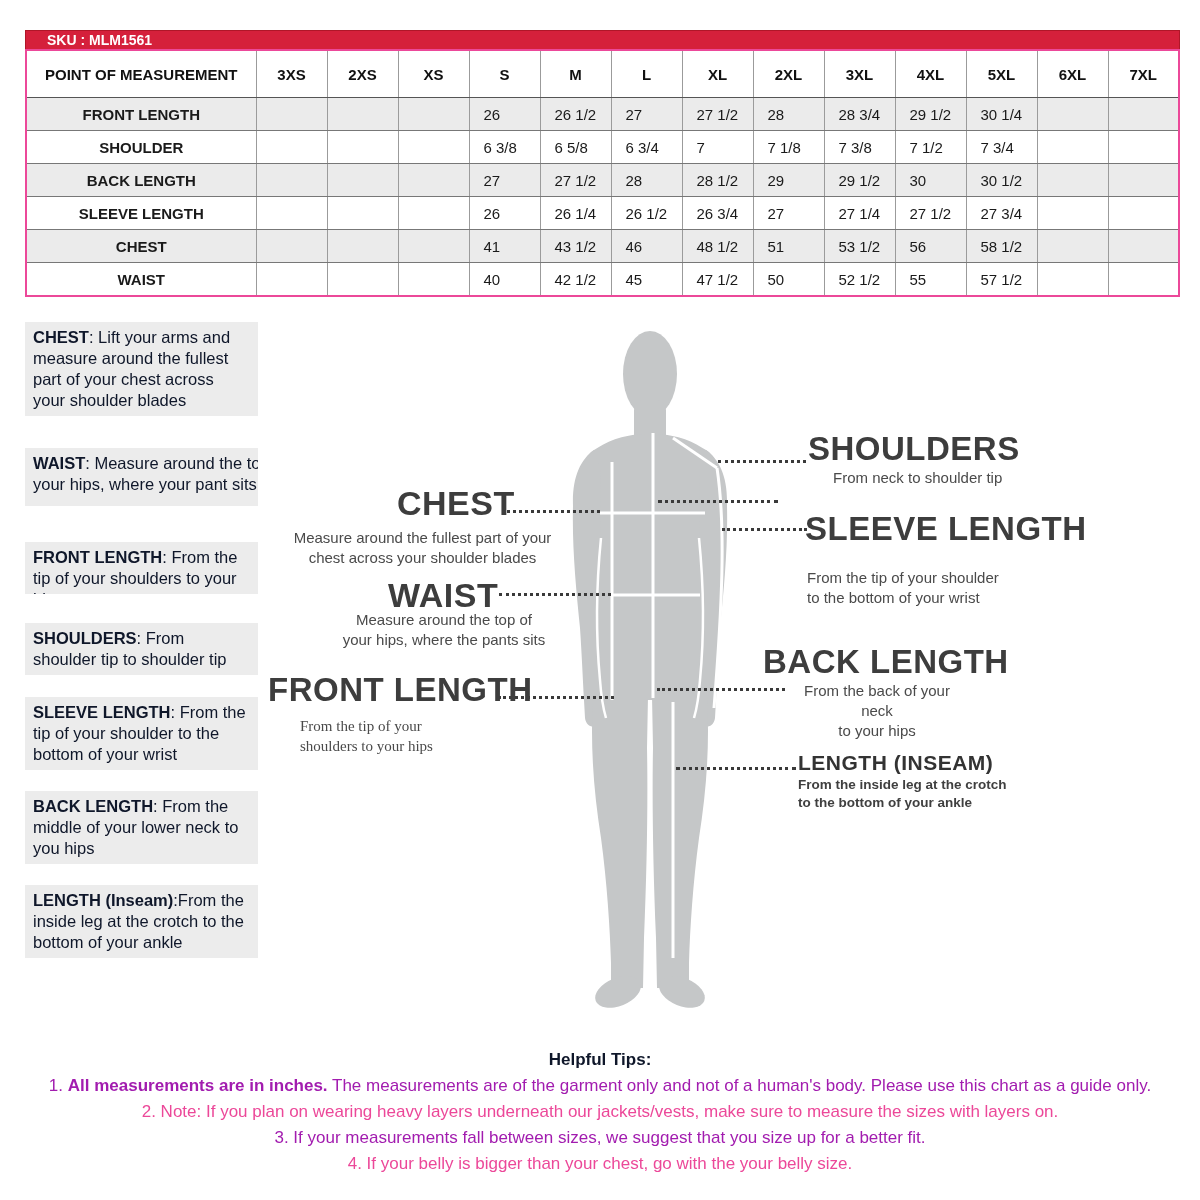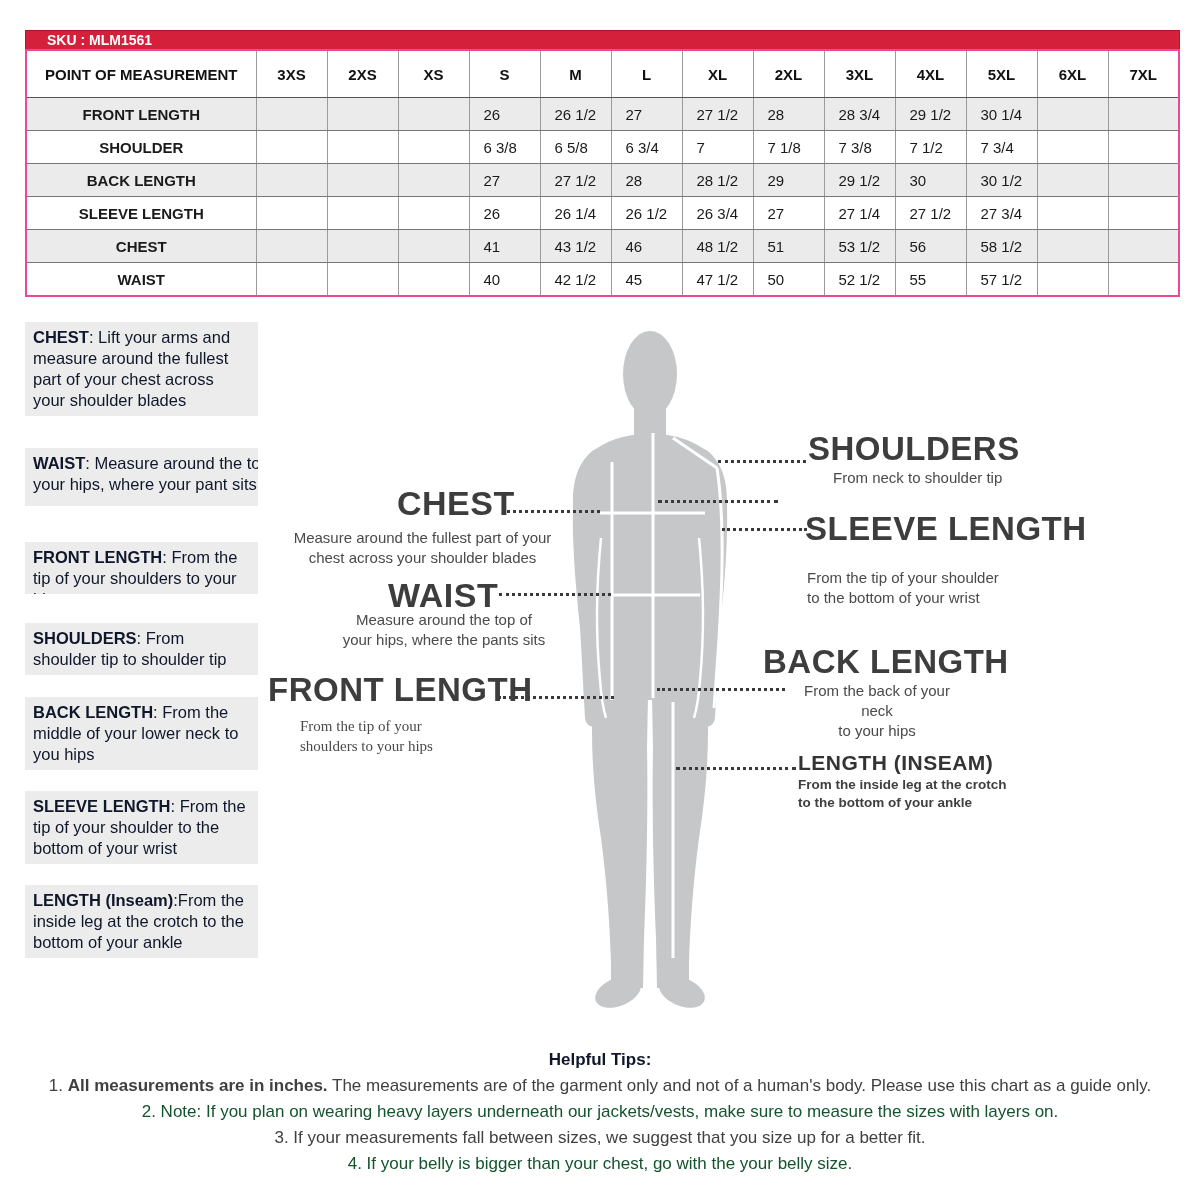--- a/index.html
+++ b/index.html
@@ -60,23 +60,23 @@
   #lbl-sleeve{left:805px;top:510px;}
   #sub-sleeve{left:807px;top:568px;}
   #lbl-back{left:763px;top:643px;}
   #sub-back{left:788px;top:681px;width:178px;text-align:center;}
   #lbl-inseam{left:798px;top:751px;font-size:21px;letter-spacing:0.5px;color:#333;}
   #sub-inseam{left:798px;top:776px;font-size:13.5px;font-weight:bold;color:#3f3f3f;line-height:18px;}
 
   
   .tips{position:absolute;left:0;top:1050px;width:1200px;text-align:center;}
   .tips-heading{font-weight:bold;font-size:17px;margin-bottom:7px;color:#0f172a;}
-  .tip{font-size:17px;margin-bottom:8px;color:#404040;line-height:18px;}
+  .tip{font-size:17px;margin-bottom:8px;color:#a21caf;line-height:18px;}
   .tip .bold{font-weight:bold;}
-  .tip.blue{color:#14532d;}
+  .tip.blue{color:#ec4899;}
 </style>
 </head>
 <body>
 
 <div class="page">
 
   <div class="table-wrap">
     <div class="sku-bar">SKU : MLM1561</div>
     <table class="size">
       <colgroup>
@@ -214,22 +214,22 @@
     </table>
   </div>
 
   <div class="defs">
       <div class="def"><span class="txt"><b>CHEST</b>: Lift your arms  and measure around the fullest part of your chest across your shoulder blades</span></div>
       <div class="def">
         <span class="txt"><b>WAIST</b>:  Measure around the top of your hips, where your pant sits</span>
       </div>
       <div class="def"><span class="txt"><b>FRONT LENGTH</b>: From the tip of your shoulders to your hips</span></div>
       <div class="def"><span class="txt"><b>SHOULDERS</b>: From shoulder tip to shoulder tip</span></div>
+      <div class="def"><span class="txt"><b>SLEEVE LENGTH</b>: From the tip of your shoulder to the bottom of your wrist</span></div>
       <div class="def"><span class="txt"><b>BACK LENGTH</b>: From the middle of your lower neck to you hips</span></div>
-      <div class="def"><span class="txt"><b>SLEEVE LENGTH</b>: From the tip of your shoulder to the bottom of your wrist</span></div>
       <div class="def"><span class="txt"><b>LENGTH (Inseam)</b>:From the inside leg at the crotch to the bottom of your ankle</span></div>
     </div>
 
   <svg class="figure" viewBox="0 0 270 690" aria-hidden="true">
     <g fill="#c5c7c8">
       <ellipse cx="130" cy="46" rx="27" ry="43"></ellipse>
       <rect x="114" y="72" width="32" height="52" rx="10"></rect>
       <path d="M130,106 C156,106 170,112 186,122 C196,128 199,140 199,152 L197,200 C196,236 190,252 186,272 C182,300 184,330 186,355 L187,372 L73,372 L74,355 C76,330 78,300 74,272 C70,252 64,236 63,200 L61,152 C61,140 64,128 74,122 C90,112 104,106 130,106 Z"></path>
       <path d="M74,122 C60,132 52,150 53,178 C52,220 56,260 60,300 C62,330 63,355 64,372 L65,390 C66,400 78,402 82,394 C84,388 83,370 82,355 C80,320 77,280 79,240 C80,205 82,170 80,140 Z"></path>
       <path d="M186,122 C200,132 208,150 207,178 C208,220 204,260 200,300 C198,330 197,355 196,372 L195,390 C194,400 182,402 178,394 C176,388 177,370 178,355 C180,320 183,280 181,240 C180,205 178,170 180,140 Z"></path>

